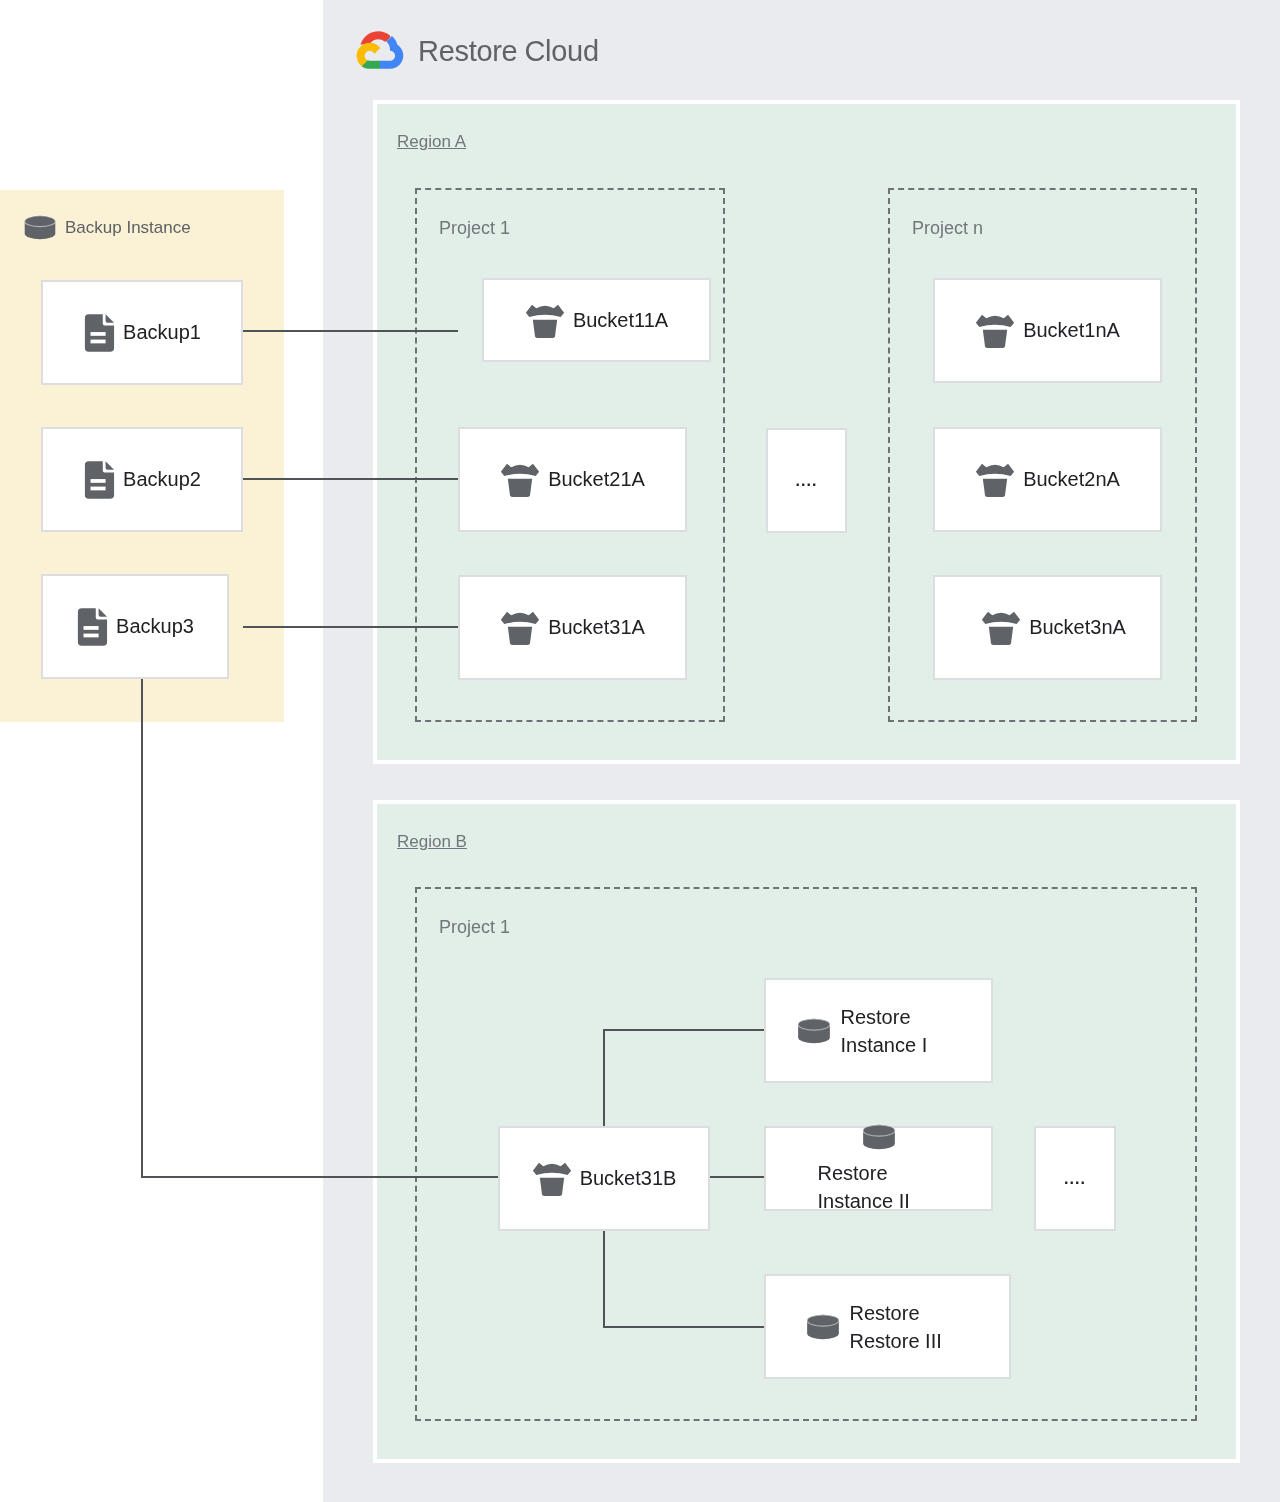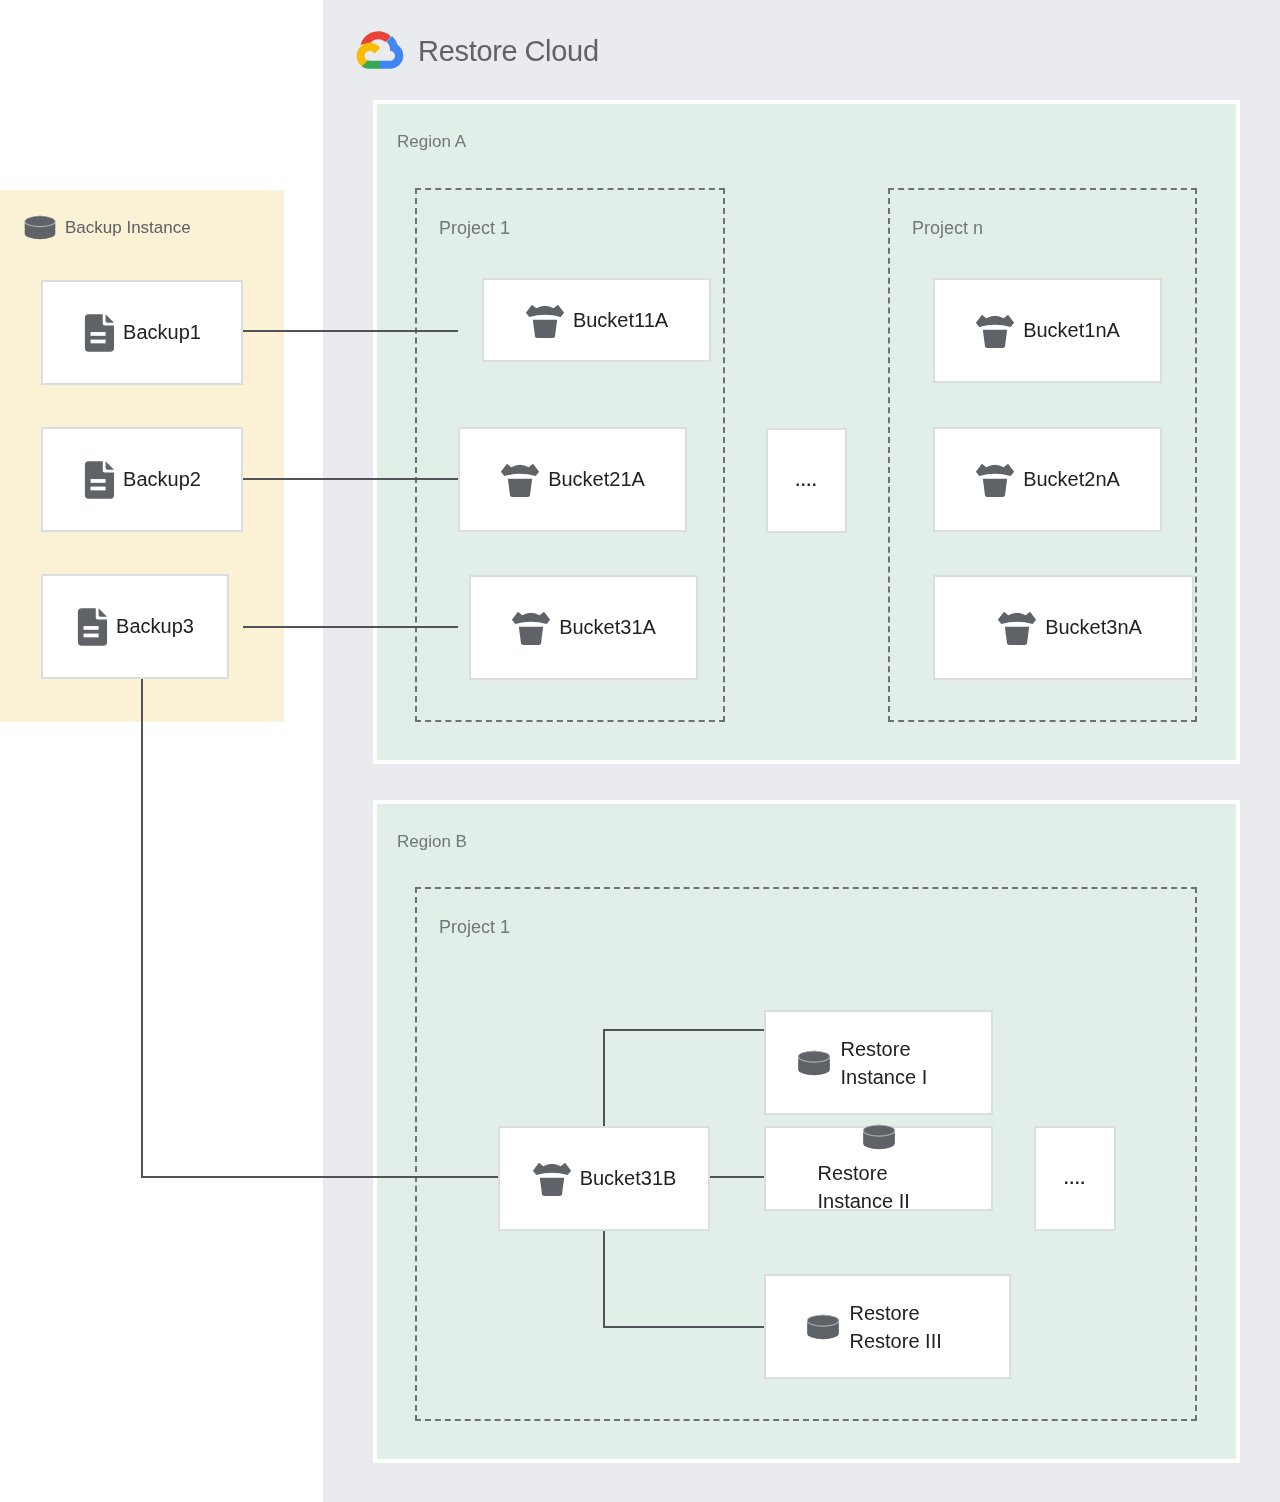--- a/index.html
+++ b/index.html
@@ -35,21 +35,21 @@
   
   .yellow-panel{position:absolute;left:0;top:190px;width:284px;height:532px;background:var(--backup-yellow);}
   .backup-header{position:absolute;left:22px;top:24px;display:flex;align-items:center;gap:7px;}
   .backup-header svg{width:36px;height:27px;display:block;}
   .backup-header .ttl{font-size:17px;color:#5D6166;}
 
   
   .region{position:absolute;background:var(--region-green);border:4px solid #fff;}
   .region-a{left:373px;top:100px;width:867px;height:664px;}
   .region-b{left:373px;top:800px;width:867px;height:663px;}
-  .region-label{position:absolute;left:20px;top:28px;font-size:17px;color:var(--text-muted);}
+  .region-label{position:absolute;left:20px;top:28px;font-size:17px;color:var(--text-muted);text-decoration:underline;}
 
   .project-box{position:absolute;border:2px dashed var(--dashed-border);}
   .project-label{position:absolute;left:22px;top:28px;font-size:18px;color:var(--text-muted);}
   .proj-a1{left:38px;top:84px;width:310px;height:534px;}
   .proj-an{left:511px;top:84px;width:309px;height:534px;}
   .proj-b1{left:38px;top:83px;width:782px;height:534px;}
 
   
   .node{position:absolute;background:#fff;border:2px solid var(--node-border);
         display:flex;align-items:center;justify-content:center;gap:8px;
@@ -161,21 +161,21 @@
         <use href="#icon-bucket"></use>
       </svg>
     <span class="lbl">Bucket11A</span>
   </div>
   <div class="node" style="left:458px;top:427px;width:229px;height:105px;">
     <svg width="40" height="37">
         <use href="#icon-bucket"></use>
       </svg>
     <span class="lbl">Bucket21A</span>
   </div>
-  <div class="node" style="left:469px;top:575px;width:229px;height:105px;">
+  <div class="node" style="left:458px;top:575px;width:229px;height:105px;">
     <svg width="40" height="37">
         <use href="#icon-bucket"></use>
       </svg>
     <span class="lbl">Bucket31A</span>
   </div>
 
   <div class="node node-dots" style="left:766px;top:428px;width:81px;height:105px;">
     <span class="lbl">....</span>
   </div>
 
@@ -184,34 +184,34 @@
         <use href="#icon-bucket"></use>
       </svg>
     <span class="lbl">Bucket1nA</span>
   </div>
   <div class="node" style="left:933px;top:427px;width:229px;height:105px;">
     <svg width="40" height="37">
         <use href="#icon-bucket"></use>
       </svg>
     <span class="lbl">Bucket2nA</span>
   </div>
-  <div class="node" style="left:933px;top:575px;width:261px;height:105px;padding-left:12px;">
+  <div class="node" style="left:933px;top:575px;width:229px;height:105px;padding-left:12px;">
     <svg width="40" height="37">
         <use href="#icon-bucket"></use>
       </svg>
     <span class="lbl">Bucket3nA</span>
   </div>
 
   <div class="node" style="left:498px;top:1126px;width:212px;height:105px;">
     <svg width="40" height="37">
         <use href="#icon-bucket"></use>
       </svg>
     <span class="lbl">Bucket31B</span>
   </div>
-  <div class="node node-restore" style="left:764px;top:978px;width:229px;height:105px;margin-top:32px;">
+  <div class="node node-restore" style="left:764px;top:978px;width:229px;height:105px;">
     <svg width="38" height="28">
         <use href="#icon-cylinder"></use>
       </svg>
     <span class="lbl">Restore Instance I</span>
   </div>
   <div class="node node-restore" style="left:764px;top:1126px;width:229px;height:85px;flex-direction:column;">
     <svg width="38" height="28">
         <use href="#icon-cylinder"></use>
       </svg>
     <span class="lbl">Restore Instance II</span>

